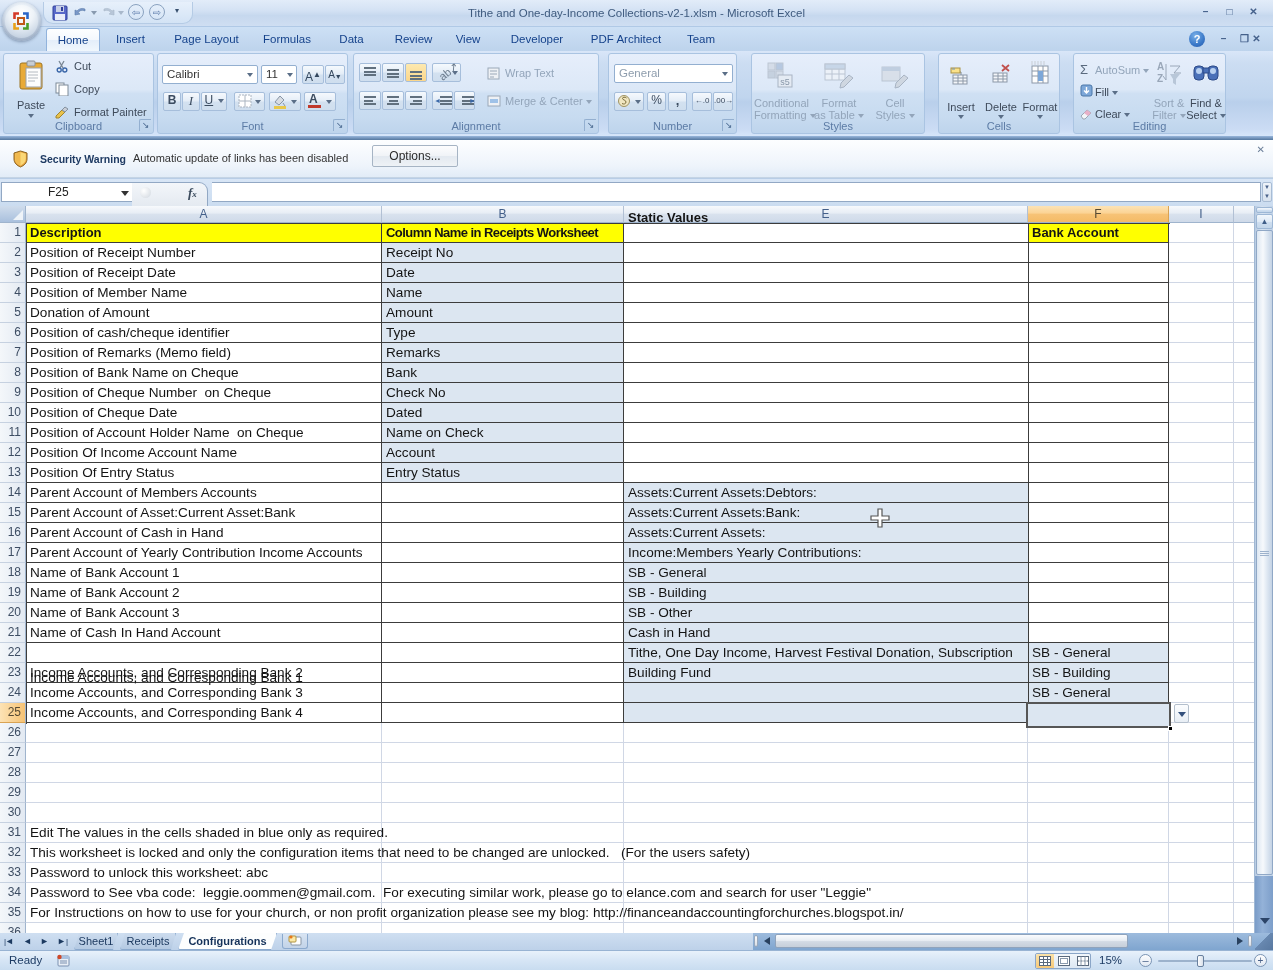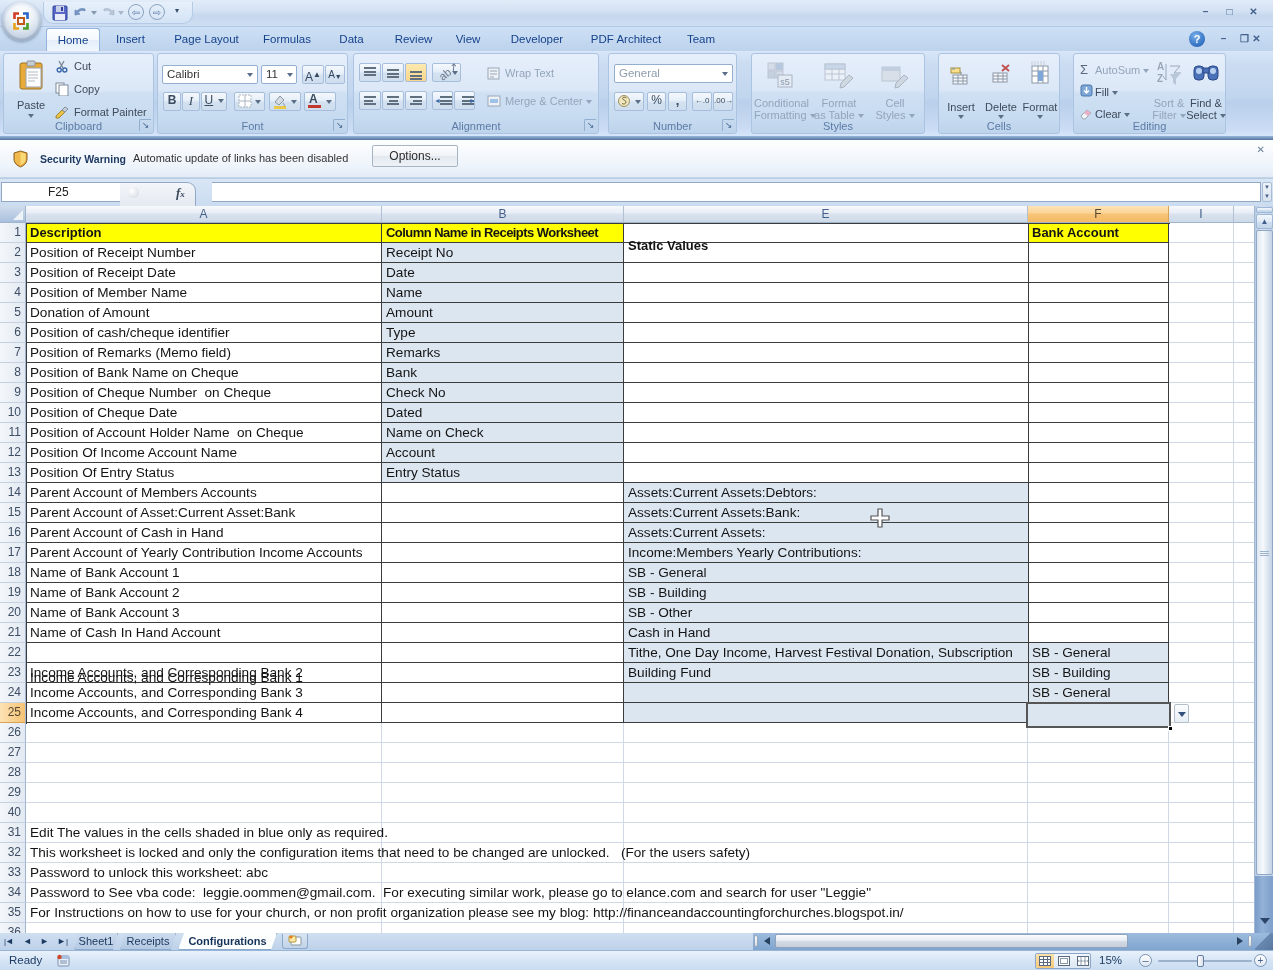--- a/index.html
+++ b/index.html
@@ -29,21 +29,21 @@
 .combo{position:absolute;height:19px;background:#fff;border:1px solid #93afd0;border-radius:2px;font-size:11.5px;color:#333;line-height:17px;padding-left:4px}
 .cbtn{position:absolute;height:19px;border:1px solid #a6bedb;border-radius:2px;background:linear-gradient(#f5f9fd,#e4edf7 48%,#d3e1f0 52%,#cfdeee)}
 .big3{position:absolute;top:3px;width:54px;height:64px;text-align:center}
 svg{display:block}
 .fxg{font-style:italic;font-family:"Liberation Serif",serif;font-weight:bold;position:absolute;left:56px;top:2px;color:#3a4a5c;font-size:13px}
 
 #secbar{left:0;top:140px;width:1273px;height:38px;background:linear-gradient(#fdfeff,#eef4fb 70%,#e2ecf7);border-bottom:1px solid #c5d4e4}
 
 #frow{left:0;top:178px;width:1273px;height:28px;background:linear-gradient(#d9e6f6,#cbdcf0)}
 #namebox{left:1px;top:4px;width:135px;height:20px;background:#fff;border:1px solid #92a8c4;font-size:12px;color:#222;line-height:18px}
-#fxzone{left:120px;top:4px;width:76px;height:36px;background:linear-gradient(#f3f6fa,#dde4ec);border:1px solid #92a8c4;border-left:none;border-radius:0 9px 9px 0}
+#fxzone{left:132px;top:4px;width:76px;height:36px;background:linear-gradient(#f3f6fa,#dde4ec);border:1px solid #92a8c4;border-left:none;border-radius:0 9px 9px 0}
 #fbar{left:212px;top:4px;width:1049px;height:20px;background:#fff;border:1px solid #92a8c4;border-left:none}
 
 #grid{left:0;top:206px;width:1254px;height:727px;background:#fff}
 #hstripes{left:0;top:17px;width:1254px;height:710px;background:repeating-linear-gradient(to bottom,transparent 0 19px,#d0d7e5 19px 20px)}
 .vline{top:17px;width:1px;height:710px;background:#d0d7e5}
 .ch{top:0;height:17px;background:linear-gradient(#f7f9fc,#e7edf5 45%,#d9e2ee 50%,#cfdae9);border-right:1px solid #b2c0d4;border-bottom:1px solid #9fb4cd;color:#44608a;font-size:12px;text-align:center;line-height:16px}
 .chsel{background:linear-gradient(#fde3b5,#fbd394 45%,#f7c377 50%,#f4bb66);border-right:1px solid #d9a353;color:#564a33}
 #corner{left:0;top:0;width:26px;height:17px;background:linear-gradient(#cfdcec,#a9c0dd);border-right:1px solid #9fb4cd;border-bottom:1px solid #9fb4cd}
 #corner:after{content:"";position:absolute;right:2px;bottom:2px;border-left:10px solid transparent;border-bottom:10px solid #eef3f8}
 .rh{left:0;width:26px;height:20px;background:linear-gradient(90deg,#f4f7fa,#e2e9f2);border-right:1px solid #9fb4cd;border-bottom:1px solid #c6d1e0;color:#3d4d63;font-size:12px;text-align:right;padding-right:4px;line-height:19px}
@@ -94,20 +94,21 @@
    <svg width="22" height="22" viewBox="0 0 22 22" style="position:absolute;left:8px;top:8px">
         <g stroke-width="2.6" fill="none">
           <path d="M9 3.5H4.5V9" stroke="#d43a2a"></path>
           <path d="M13 3.5h4.5V9" stroke="#2a66c8"></path>
           <path d="M9 18.5H4.5V13" stroke="#e8a21a"></path>
           <path d="M13 18.5h4.5V13" stroke="#4a9e28"></path>
         </g>
         <rect x="8" y="8" width="6" height="6" fill="none" stroke="#c05818" stroke-width="2"></rect>
       </svg>
   </div>
+  <div class="abs" id="title">Tithe and One-day-Income Collections-v2-1.xlsm - Microsoft Excel</div>
   <div class="abs winbtn" style="left:1192px">–</div>
   <div class="abs winbtn" style="left:1216px">□</div>
   <div class="abs winbtn" style="left:1240px">✕</div>
 </div>
 <div class="abs" id="tabrow">
   <div class="abs rtab" style="left:107px;width:47px">Insert</div>
   <div class="abs rtab" style="left:163px;width:87px">Page Layout</div>
   <div class="abs rtab" style="left:258px;width:58px">Formulas</div>
   <div class="abs rtab" style="left:330px;width:43px">Data</div>
   <div class="abs rtab" style="left:390px;width:47px">Review</div>
@@ -437,21 +438,21 @@
       <div class="abs rh" style="top:397px">20</div>
       <div class="abs rh" style="top:417px">21</div>
       <div class="abs rh" style="top:437px">22</div>
       <div class="abs rh" style="top:457px">23</div>
       <div class="abs rh" style="top:477px">24</div>
       <div class="abs rh rhsel" style="top:497px">25</div>
       <div class="abs rh" style="top:517px">26</div>
       <div class="abs rh" style="top:537px">27</div>
       <div class="abs rh" style="top:557px">28</div>
       <div class="abs rh" style="top:577px">29</div>
-      <div class="abs rh" style="top:597px">40</div>
+      <div class="abs rh" style="top:597px">30</div>
       <div class="abs rh" style="top:617px">31</div>
       <div class="abs rh" style="top:637px">32</div>
       <div class="abs rh" style="top:657px">33</div>
       <div class="abs rh" style="top:677px">34</div>
       <div class="abs rh" style="top:697px">35</div>
       <div class="abs rh" style="top:717px">36</div>
     </div>
   <div class="abs" id="tbl">
       <div class="tc yellow" style="left:0px;top:0px;width:356px;height:20px"></div>
       <div class="tc yellow" style="left:356px;top:0px;width:242px;height:20px"></div>
@@ -588,21 +589,21 @@
       <div class="ct" style="left:382px;top:77px">Name</div>
       <div class="ct" style="left:382px;top:97px">Amount</div>
       <div class="ct" style="left:382px;top:117px">Type</div>
       <div class="ct" style="left:382px;top:137px">Remarks</div>
       <div class="ct" style="left:382px;top:157px">Bank</div>
       <div class="ct" style="left:382px;top:177px">Check No</div>
       <div class="ct" style="left:382px;top:197px">Dated</div>
       <div class="ct" style="left:382px;top:217px">Name on Check</div>
       <div class="ct" style="left:382px;top:237px">Account</div>
       <div class="ct" style="left:382px;top:257px">Entry Status</div>
-      <div class="ct b" style="left:624px;top:30px">Static Values</div>
+      <div class="ct b" style="left:624px;top:2px">Static Values</div>
       <div class="ct" style="left:624px;top:277px">Assets:Current Assets:Debtors:</div>
       <div class="ct" style="left:624px;top:297px">Assets:Current Assets:Bank:</div>
       <div class="ct" style="left:624px;top:317px">Assets:Current Assets:</div>
       <div class="ct" style="left:624px;top:337px">Income:Members Yearly Contributions:</div>
       <div class="ct" style="left:624px;top:357px">SB - General</div>
       <div class="ct" style="left:624px;top:377px">SB - Building</div>
       <div class="ct" style="left:624px;top:397px">SB - Other</div>
       <div class="ct" style="left:624px;top:417px">Cash in Hand</div>
       <div class="ct" style="left:624px;top:437px">Tithe, One Day Income, Harvest Festival Donation, Subscription</div>
       <div class="ct" style="left:624px;top:457px">Building Fund</div>

